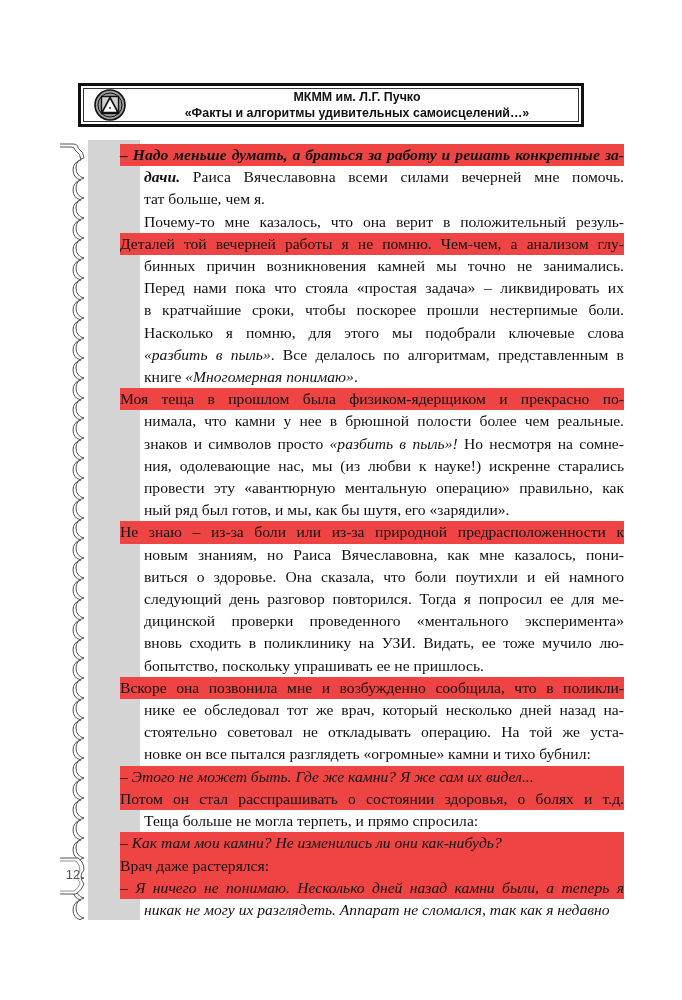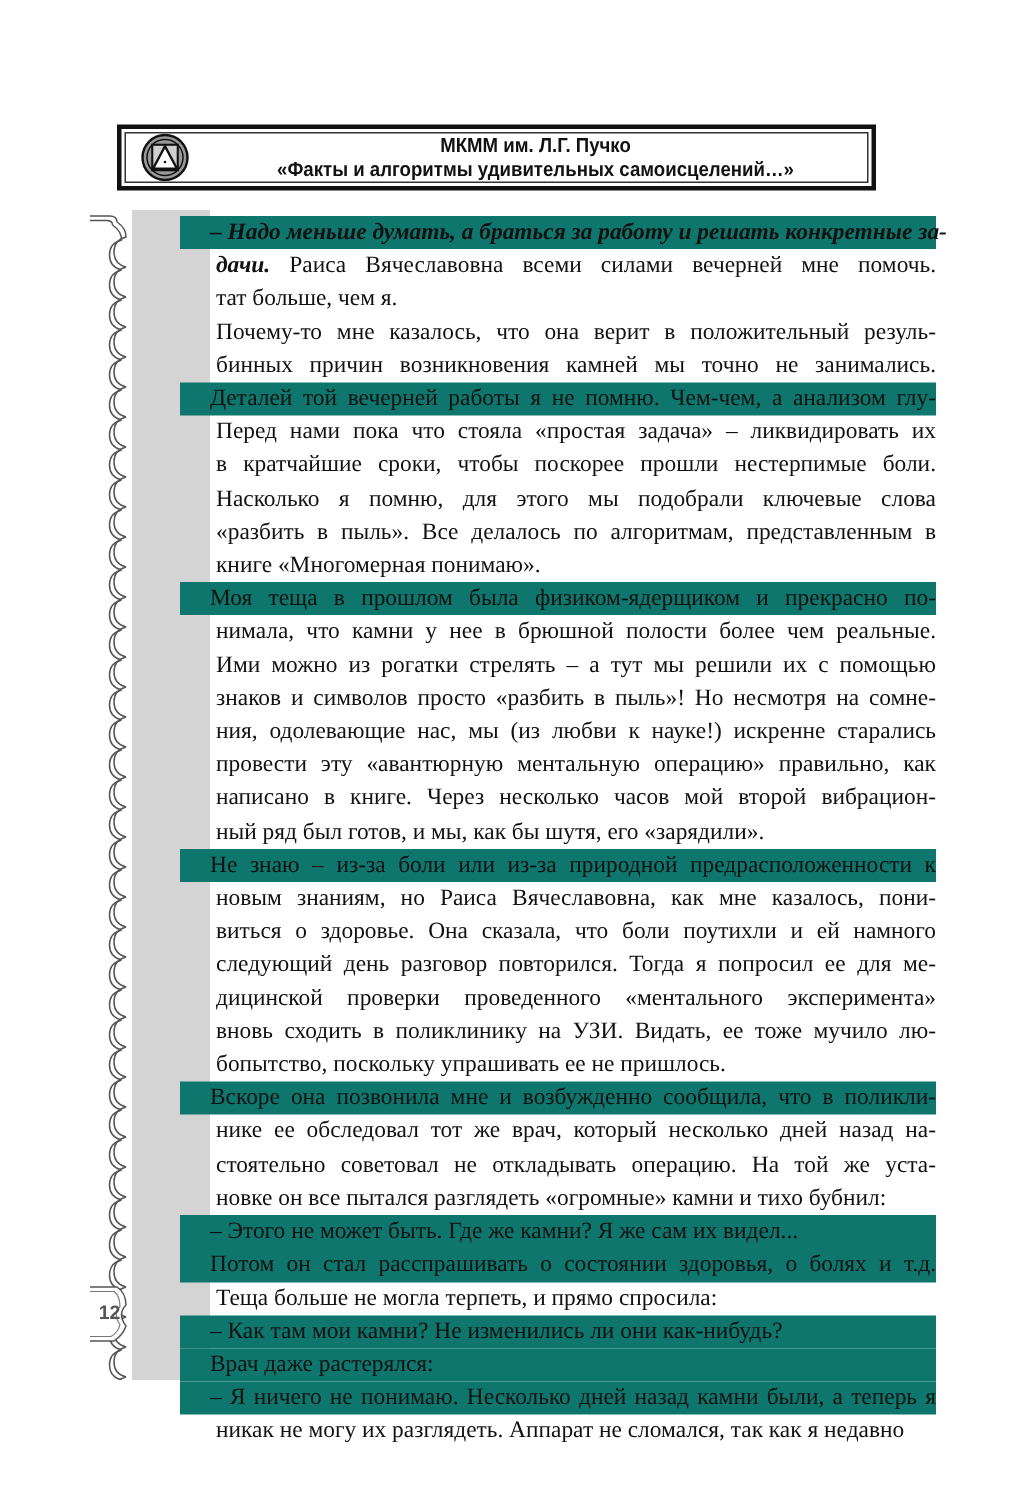--- a/index.html
+++ b/index.html
@@ -14,32 +14,32 @@
   .logo { position: absolute; left: 13px; top: 3px; width: 32px; height: 32px; }
   .header-text { position: absolute; left: 60px; right: 8px; top: 3px; text-align: center;
                  font-family: "Liberation Sans", "DejaVu Sans", sans-serif; font-weight: bold;
                  font-size: 13.5px; line-height: 16px; transform: scaleX(0.92); transform-origin: center; }
 
   
   .rail { position: absolute; left: 60px; top: 140px; width: 90px; height: 780px; }
   .gray-band { position: absolute; left: 88px; top: 140px; width: 52px; height: 780px; background: #d4d4d4; }
 
   .page-num { position: absolute; left: 62px; top: 867px; width: 22px; text-align: center;
-              font-family: "Liberation Sans", "DejaVu Sans", sans-serif; font-weight: bold;
+              font-family: "Liberation Sans", "DejaVu Sans", sans-serif; font-weight: normal;
               font-size: 13px; color: #555; }
 
   
   .content { position: absolute; left: 124px; top: 144px; width: 500px;
              font-size: 15.6px; line-height: 22.2px; }
   .para { position: relative; margin: 0; }
   .line { display: block; white-space: nowrap; text-align: justify; text-align-last: justify; }
   .line.last { text-align-last: left; }
   .indent { padding-left: 20px; }
-  .first-line { background: #0f766e; margin-left: -4px; padding-left: 20px; display: block; }
-  .it { }
+  .first-line { background: #ef4444; margin-left: -4px; padding-left: 0; display: block; }
+  .it { font-style: italic; }
   .bi { font-style: italic; font-weight: bold; }
 </style>
 </head>
 <body>
 
 <div class="header">
   <div class="header-inner"></div>
   <svg class="logo" viewBox="0 0 32 32">
     <circle cx="16" cy="16" r="15" fill="#9a9a9a" stroke="#111" stroke-width="1.6"></circle>
     <circle cx="16" cy="16" r="12" fill="none" stroke="#111" stroke-width="1"></circle>
@@ -88,36 +88,34 @@
 <div class="page-num">12</div>
 
 <div class="content" id="content">
     <div class="para">
       <span class="line first-line"><span class="bi">– Надо меньше думать, а браться за работу и решать конкретные за-</span></span>
       <span class="line indent"><span class="bi">дачи.</span><span> Раиса Вячеславовна всеми силами вечерней мне помочь.</span></span>
       <span class="line indent last"><span>тат больше, чем я.</span></span>
       <span class="line indent"><span>Почему-то мне казалось, что она верит в положительный резуль-</span></span>
     </div>
     <div class="para">
+      <span class="line first-line"><span>Деталей той вечерней работы я не помню. Чем-чем, а анализом глу-</span></span>
       <span class="line indent"><span>бинных причин возникновения камней мы точно не занимались.</span></span>
-      <span class="line first-line"><span>Деталей той вечерней работы я не помню. Чем-чем, а анализом глу-</span></span>
       <span class="line indent"><span>Перед нами пока что стояла «простая задача» – ликвидировать их</span></span>
       <span class="line indent"><span>в кратчайшие сроки, чтобы поскорее прошли нестерпимые боли.</span></span>
       <span class="line indent"><span>Насколько я помню, для этого мы подобрали ключевые слова</span></span>
       <span class="line indent"><span class="it">«разбить в пыль»</span><span>. Все делалось по алгоритмам, представленным в</span></span>
       <span class="line indent last"><span>книге </span><span class="it">«Многомерная понимаю»</span><span>.</span></span>
     </div>
     <div class="para">
       <span class="line first-line"><span>Моя теща в прошлом была физиком-ядерщиком и прекрасно по-</span></span>
       <span class="line indent"><span>нимала, что камни у нее в брюшной полости более чем реальные.</span></span>
-      <span class="line indent"><span>Ими можно из рогатки стрелять – а тут мы решили их с помощью</span></span>
       <span class="line indent"><span>знаков и символов просто </span><span class="it">«разбить в пыль»!</span><span> Но несмотря на сомне-</span></span>
       <span class="line indent"><span>ния, одолевающие нас, мы (из любви к науке!) искренне старались</span></span>
       <span class="line indent"><span>провести эту «авантюрную ментальную операцию» правильно, как</span></span>
-      <span class="line indent"><span>написано в книге. Через несколько часов мой второй вибрацион-</span></span>
       <span class="line indent last"><span>ный ряд был готов, и мы, как бы шутя, его «зарядили».</span></span>
     </div>
     <div class="para">
       <span class="line first-line"><span>Не знаю – из-за боли или из-за природной предрасположенности к</span></span>
       <span class="line indent"><span>новым знаниям, но Раиса Вячеславовна, как мне казалось, пони-</span></span>
       <span class="line indent"><span>виться о здоровье. Она сказала, что боли поутихли и ей намного</span></span>
       <span class="line indent"><span>следующий день разговор повторился. Тогда я попросил ее для ме-</span></span>
       <span class="line indent"><span>дицинской проверки проведенного «ментального эксперимента»</span></span>
       <span class="line indent"><span>вновь сходить в поликлинику на УЗИ. Видать, ее тоже мучило лю-</span></span>
       <span class="line indent last"><span>бопытство, поскольку упрашивать ее не пришлось.</span></span>

